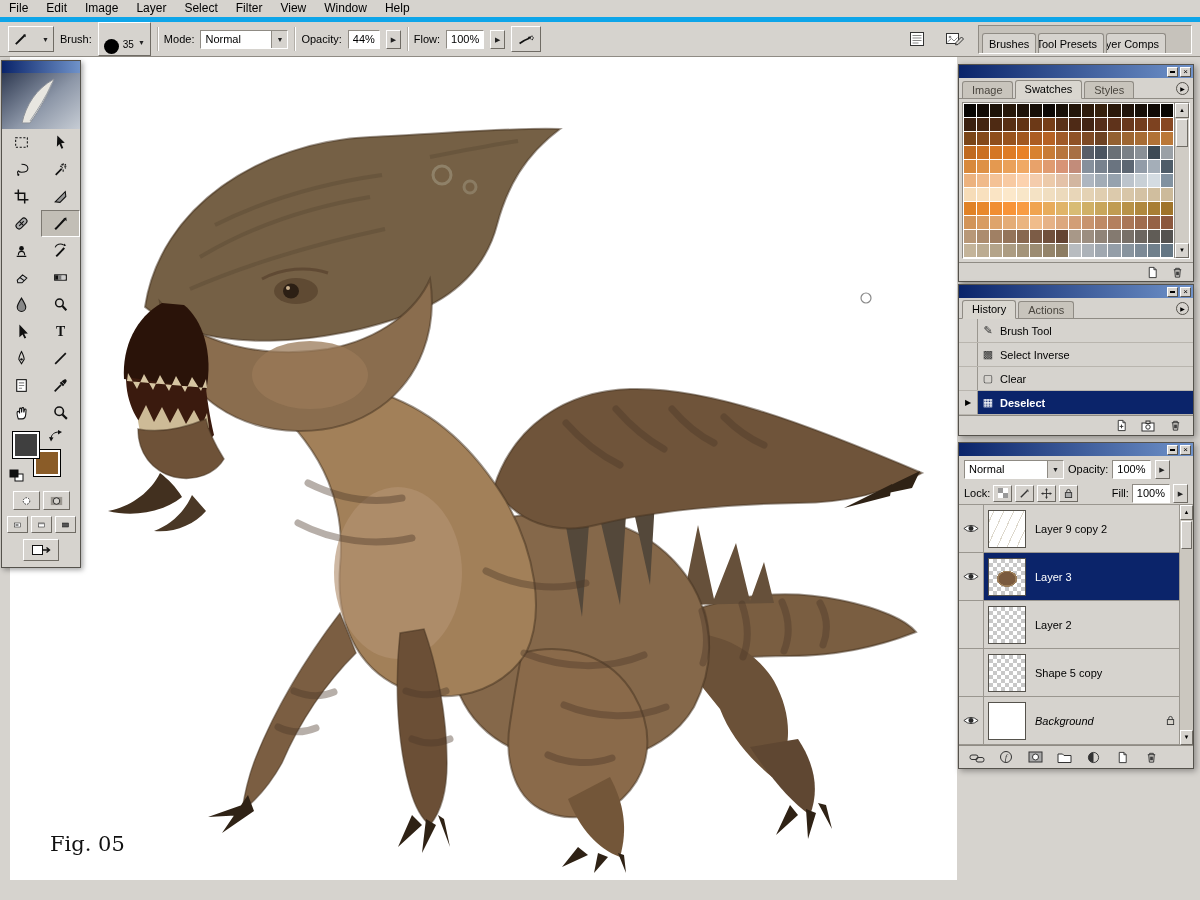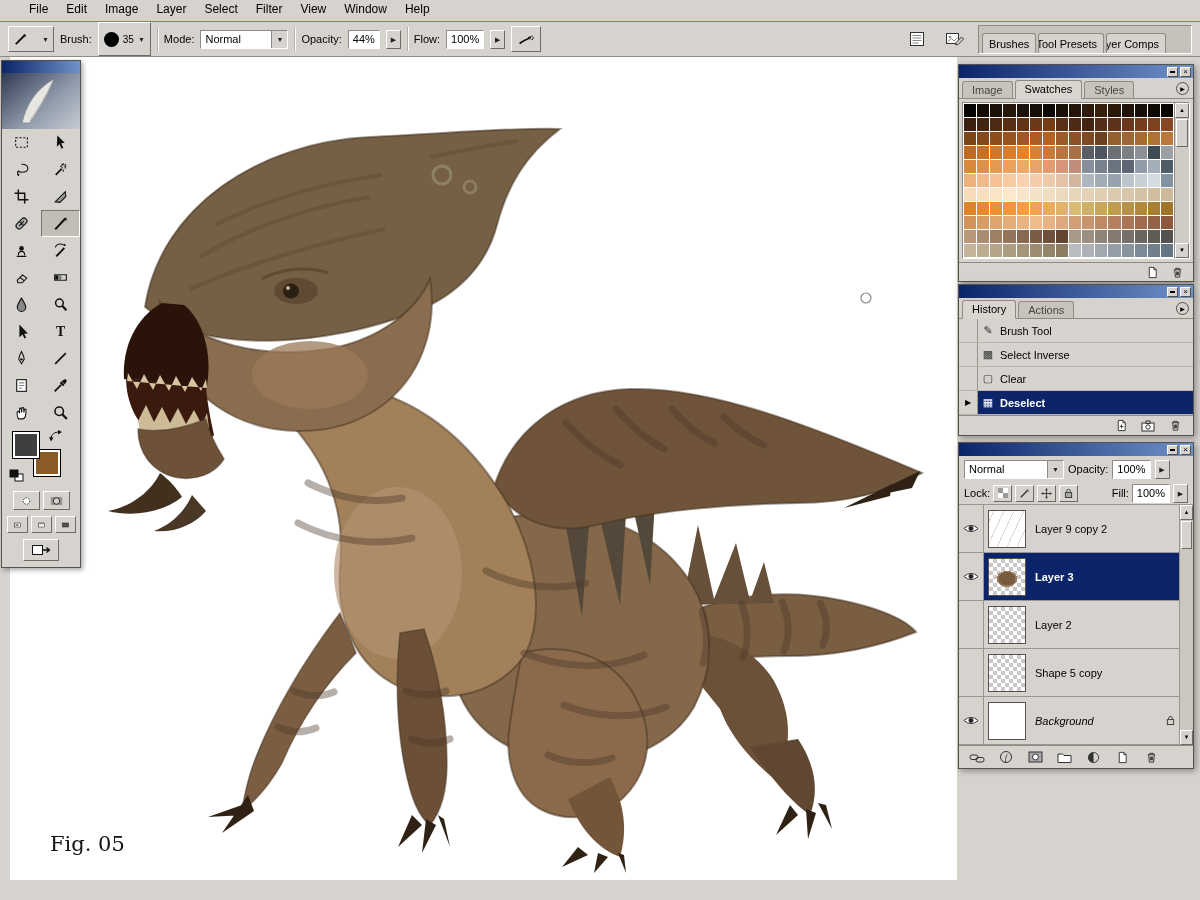--- a/index.html
+++ b/index.html
@@ -1,27 +1,27 @@
 <!DOCTYPE html>
 <html><head>
 <meta charset="utf-8">
 <style>
   html,body{margin:0;padding:0}
   body{width:1200px;height:900px;background:#d6d3ce;font-family:"Liberation Sans",sans-serif;overflow:hidden;position:relative;font-size:11px;color:#000}
   
-  #menubar{position:absolute;left:0;top:0;width:100%;height:22px;background:#d6d3ce;border-bottom:1px solid #0ea5e9;box-sizing:border-box;display:flex;align-items:flex-start;padding-left:20px;font-size:12px}
+  #menubar{position:absolute;left:0;top:0;width:100%;height:22px;background:#d6d3ce;border-bottom:5px solid #0ea5e9;box-sizing:border-box;display:flex;align-items:flex-end;padding-left:0;font-size:12px}
   .menu-item{padding:2px 9px;cursor:default}
   
   #optionsbar{position:absolute;left:0;top:22px;width:100%;height:35px;background:#d6d3ce;border-bottom:1px solid #8f8b84;box-sizing:border-box;display:flex;align-items:center;gap:6px;padding:0 8px}
   .raise{border:1px solid;border-color:#fff #6f6b64 #6f6b64 #fff;background:#d6d3ce}
   .sunk{border:1px solid;border-color:#8f8b84 #fff #fff #8f8b84;background:#fff}
   .lbl{font-size:11px;white-space:nowrap}
   .dd{font-size:7px;color:#222;line-height:1}
   .tp-box{width:46px;height:26px;display:flex;align-items:center;justify-content:space-between;padding:0 4px;box-sizing:border-box}
-  .brush-preview{display:flex;align-items:center;gap:4px;height:26px;padding:16px 5px;box-sizing:border-box}
+  .brush-preview{display:flex;align-items:flex-start;gap:4px;height:26px;padding:16px 5px;box-sizing:border-box}
   .dot{width:15px;height:15px;border-radius:50%;background:#000;display:inline-block}
   .bsz{font-size:10px}
   .combo{display:flex;height:19px;border:1px solid;border-color:#8f8b84 #fff #fff #8f8b84;background:#fff;align-items:center;box-sizing:border-box}
   .combo-val{padding:0 4px;width:62px;overflow:hidden;white-space:nowrap}
   .combo-btn{width:15px;height:100%;background:#d6d3ce;border-left:1px solid #8f8b84;display:flex;align-items:center;justify-content:center}
   .valbox{height:19px;min-width:32px;display:flex;align-items:center;justify-content:flex-end;padding:0 4px;box-sizing:border-box}
   .sldbtn{width:15px;height:19px;display:flex;align-items:center;justify-content:center;box-sizing:border-box}
   .air{width:30px;height:26px;display:flex;align-items:center;justify-content:center}
   .sep{width:1px;height:24px;background:#b3afa8;box-shadow:1px 0 0 #fff}
   .ob-right{margin-left:auto;display:flex;align-items:center;gap:8px;height:100%}
@@ -88,21 +88,21 @@
   .llist{display:flex}
   .lrows{flex:1}
   .lscroll{width:13px;border-left:1px solid #9a968f;background:#cbc7bf;display:flex;flex-direction:column}
   .lrow{height:47px;display:flex;align-items:center;border-bottom:1px solid #9a968f;background:#d6d3ce}
   .leye{width:24px;align-self:stretch;border-right:1px solid #9a968f;display:flex;align-items:center;justify-content:center;background:#d6d3ce}
   .lthumb{width:38px;height:38px;margin:4px;border:1px solid #55524c;box-sizing:border-box;background:#fff;flex-shrink:0}
   .lname{flex:1;padding-left:5px;white-space:nowrap;overflow:hidden}
   .lname.italic{font-style:italic}
   .llockic{width:18px;display:flex;justify-content:center}
   .lrow.sel{background:#0b246a}
-  .lrow.sel .lname{color:#fff;font-weight:bold}
+  .lrow.sel .lname{color:#fff;font-weight:normal}
   .lrow.sel .leye{background:#d6d3ce}
   .lbottom{height:22px;border-top:1px solid #8f8b84;display:flex;align-items:center;gap:9px;padding:0 8px}
   .lb-icon{width:20px;height:16px;display:flex;align-items:center;justify-content:center}
   .t-white{background:#fff}
   .t-checker{background-color:#fff;background-image:linear-gradient(45deg,#c8c8c8 25%,transparent 25%,transparent 75%,#c8c8c8 75%),linear-gradient(45deg,#c8c8c8 25%,transparent 25%,transparent 75%,#c8c8c8 75%);background-size:8px 8px;background-position:0 0,4px 4px}
   .t-checker-art{background-color:#fff;background-image:radial-gradient(ellipse 14px 11px at 50% 55%,#7a5a3e 60%,#9a7c58 61% 72%,transparent 73%),linear-gradient(45deg,#c8c8c8 25%,transparent 25%,transparent 75%,#c8c8c8 75%),linear-gradient(45deg,#c8c8c8 25%,transparent 25%,transparent 75%,#c8c8c8 75%);background-size:auto,8px 8px,8px 8px;background-position:0 0,0 0,4px 4px}
   .t-art{background-color:#fff;background-image:radial-gradient(ellipse 13px 10px at 46% 58%,#4a4338 60%,transparent 61%),radial-gradient(ellipse 8px 5px at 72% 34%,#4a4338 60%,transparent 61%)}
   .t-sketch{background-color:#fff;background-image:repeating-linear-gradient(115deg,transparent 0 4px,#ddd8cc 4px 5px,transparent 5px 9px)}
 </style>
 </head>

